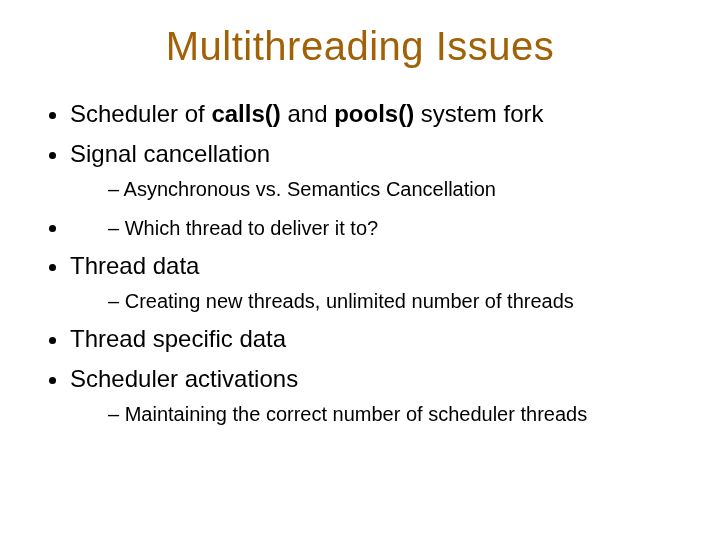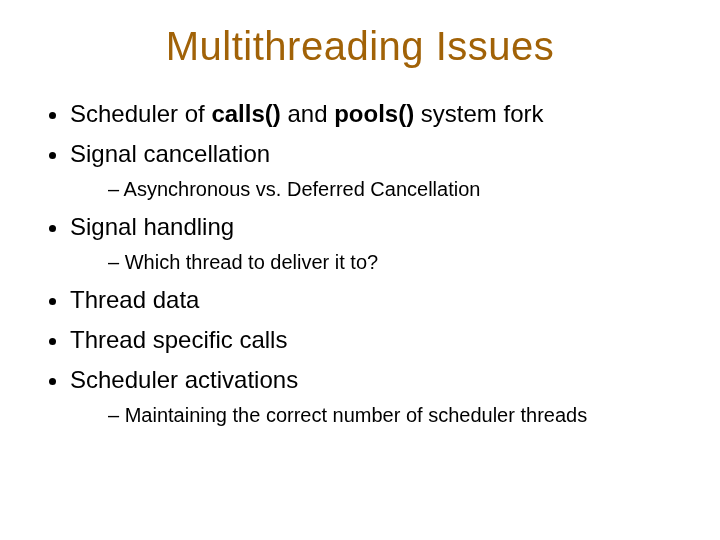--- a/index.html
+++ b/index.html
@@ -57,37 +57,39 @@
   <h1 class="title" style="color:#a16207">Multithreading Issues</h1>
 
   <ul class="level1">
     <li>
       <span>Scheduler of </span><span class="bold">calls()</span><span> and </span><span class="bold">pools()</span><span> system fork</span>
     </li>
 
     <li>
       <span>Signal cancellation</span>
       <ul class="level2">
-        <li>Asynchronous vs. Deferred Cancellation</li>
+        <li>Asynchronous vs. Semantics Cancellation</li>
       </ul>
     </li>
 
     <li>
-      <span>Signal handling</span>
       <ul class="level2">
         <li>Which thread to deliver it to?</li>
       </ul>
     </li>
 
     <li>
       <span>Thread data</span>
+      <ul class="level2">
+        <li>Creating new threads, unlimited number of threads</li>
+      </ul>
     </li>
 
     <li>
-      <span>Thread specific calls</span>
+      <span>Thread specific data</span>
     </li>
 
     <li>
       <span>Scheduler activations</span>
       <ul class="level2">
         <li>Maintaining the correct number of scheduler threads</li>
       </ul>
     </li>
   </ul>
 </div>

